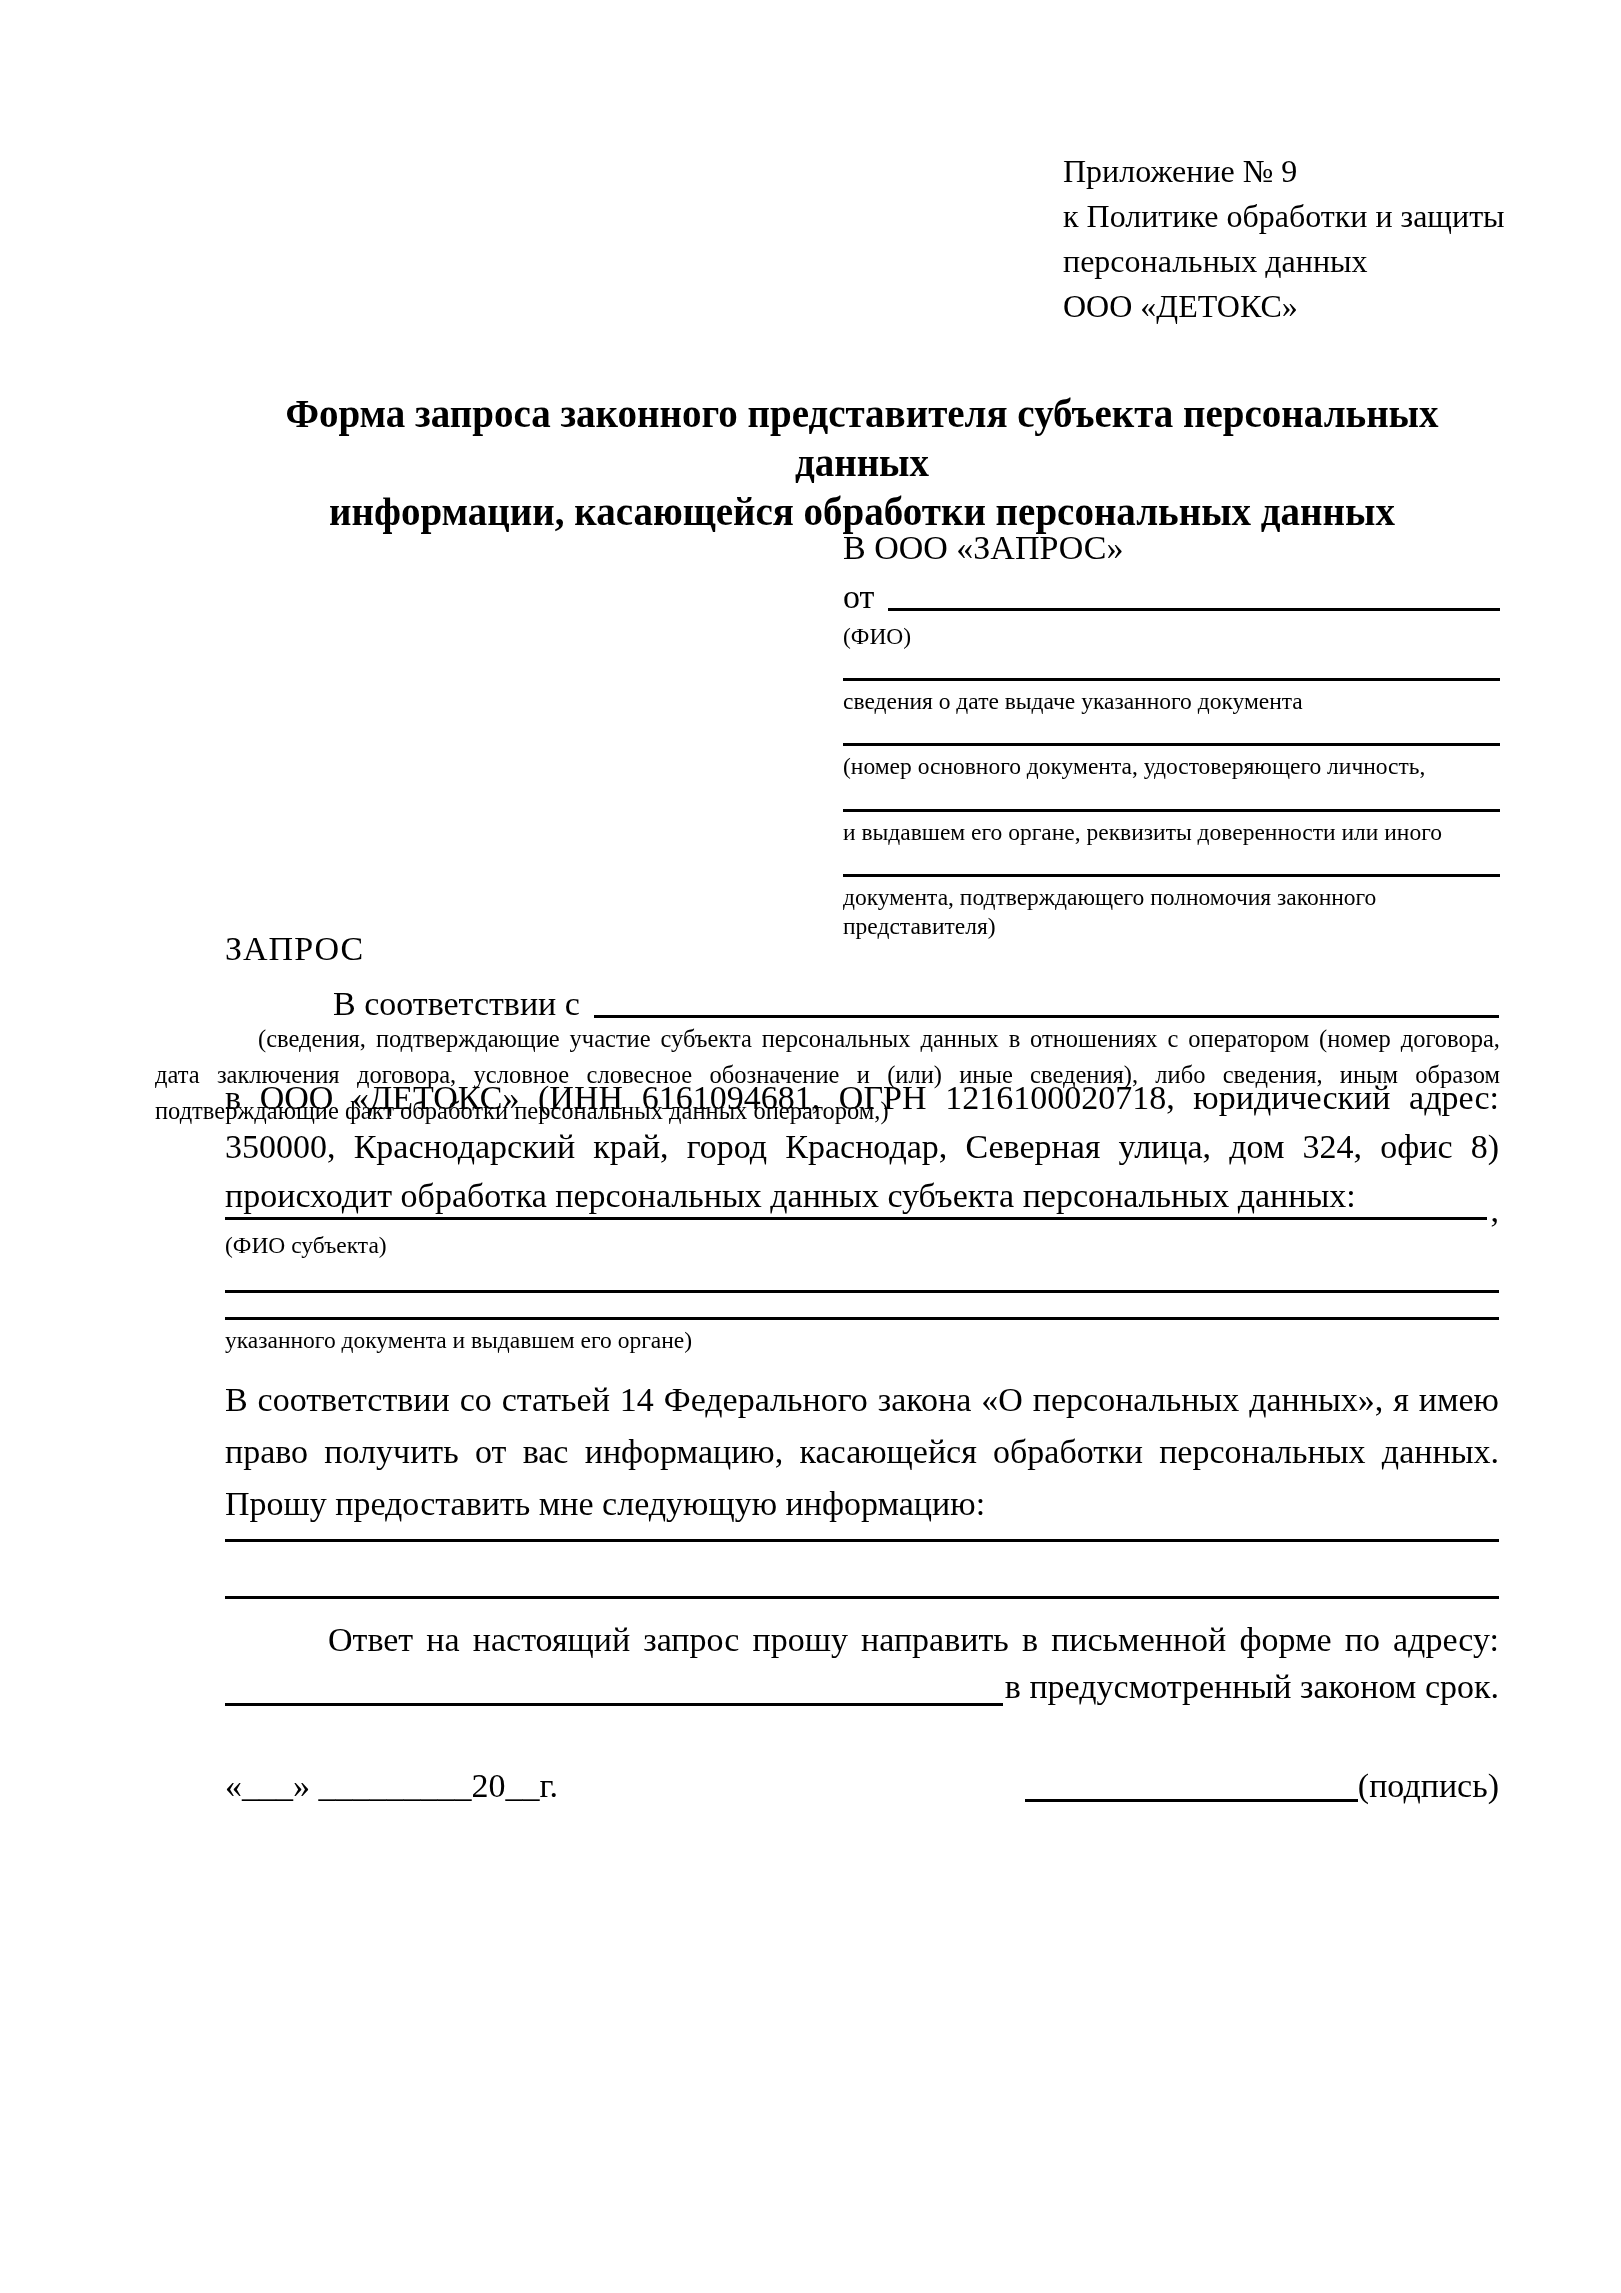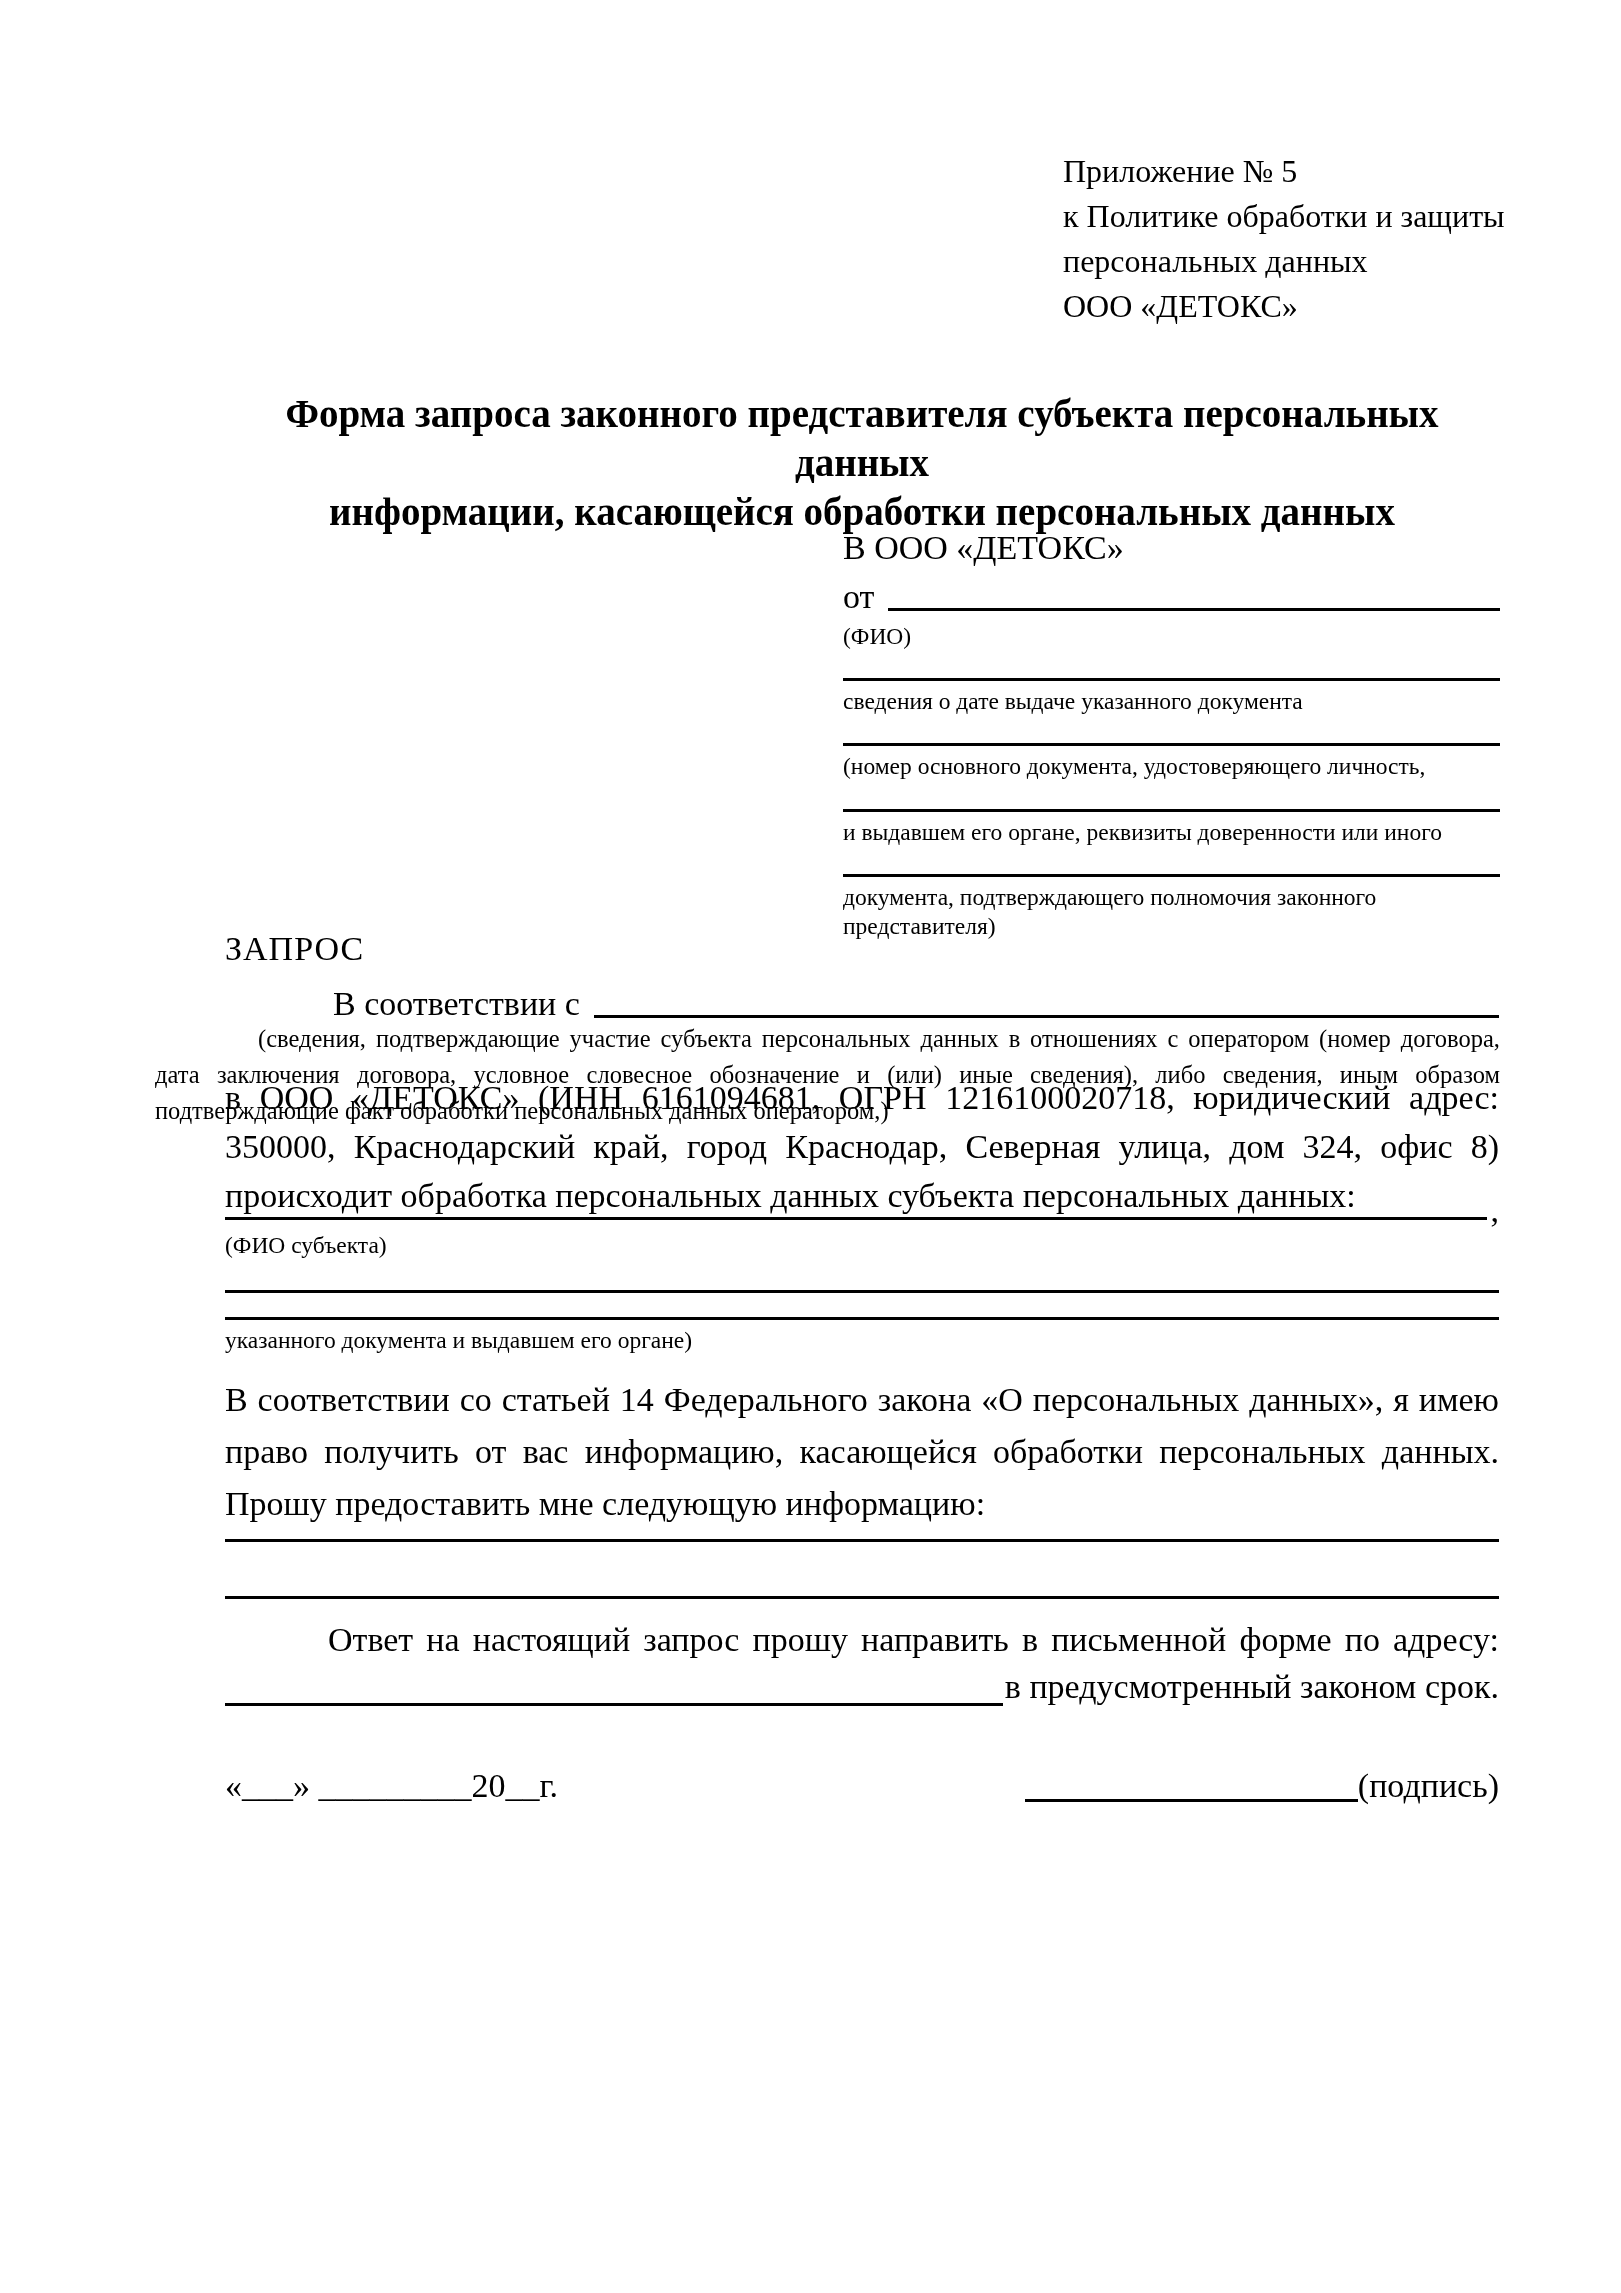--- a/index.html
+++ b/index.html
@@ -65,33 +65,33 @@
                    font-size:34px; line-height:43px; }
   .signature-row .sig-right { display:flex; align-items:flex-end; }
   .signature-row .sig-line { width:333px; border-bottom:3.9px solid #000; height:0; margin-bottom:4.9px; }
 </style>
 </head>
 <body>
 
 <div class="page">
 
   <div class="abs header-ref">
-    <div>Приложение № 5</div>
+    <div>Приложение № 9</div>
     <div>к Политике обработки и защиты</div>
     <div>персональных данных</div>
     <div>ООО «ДЕТОКС»</div>
   </div>
 
   <div class="abs doc-title">
     <div>Форма запроса законного представителя субъекта персональных данных</div>
     <div>информации, касающейся обработки персональных данных</div>
   </div>
 
   <div class="abs addressee">
-    <div class="to-line">В ООО «ДЕТОКС»</div>
+    <div class="to-line">В ООО «ЗАПРОС»</div>
     <div class="row from-row">
       <span>от</span>
       <div class="fl"></div>
     </div>
     <div class="cap fio-cap">(ФИО)</div>
 
     <div class="grp">
       <div class="fl"></div>
       <div class="cap">сведения о дате выдаче указанного документа</div>
     </div>

